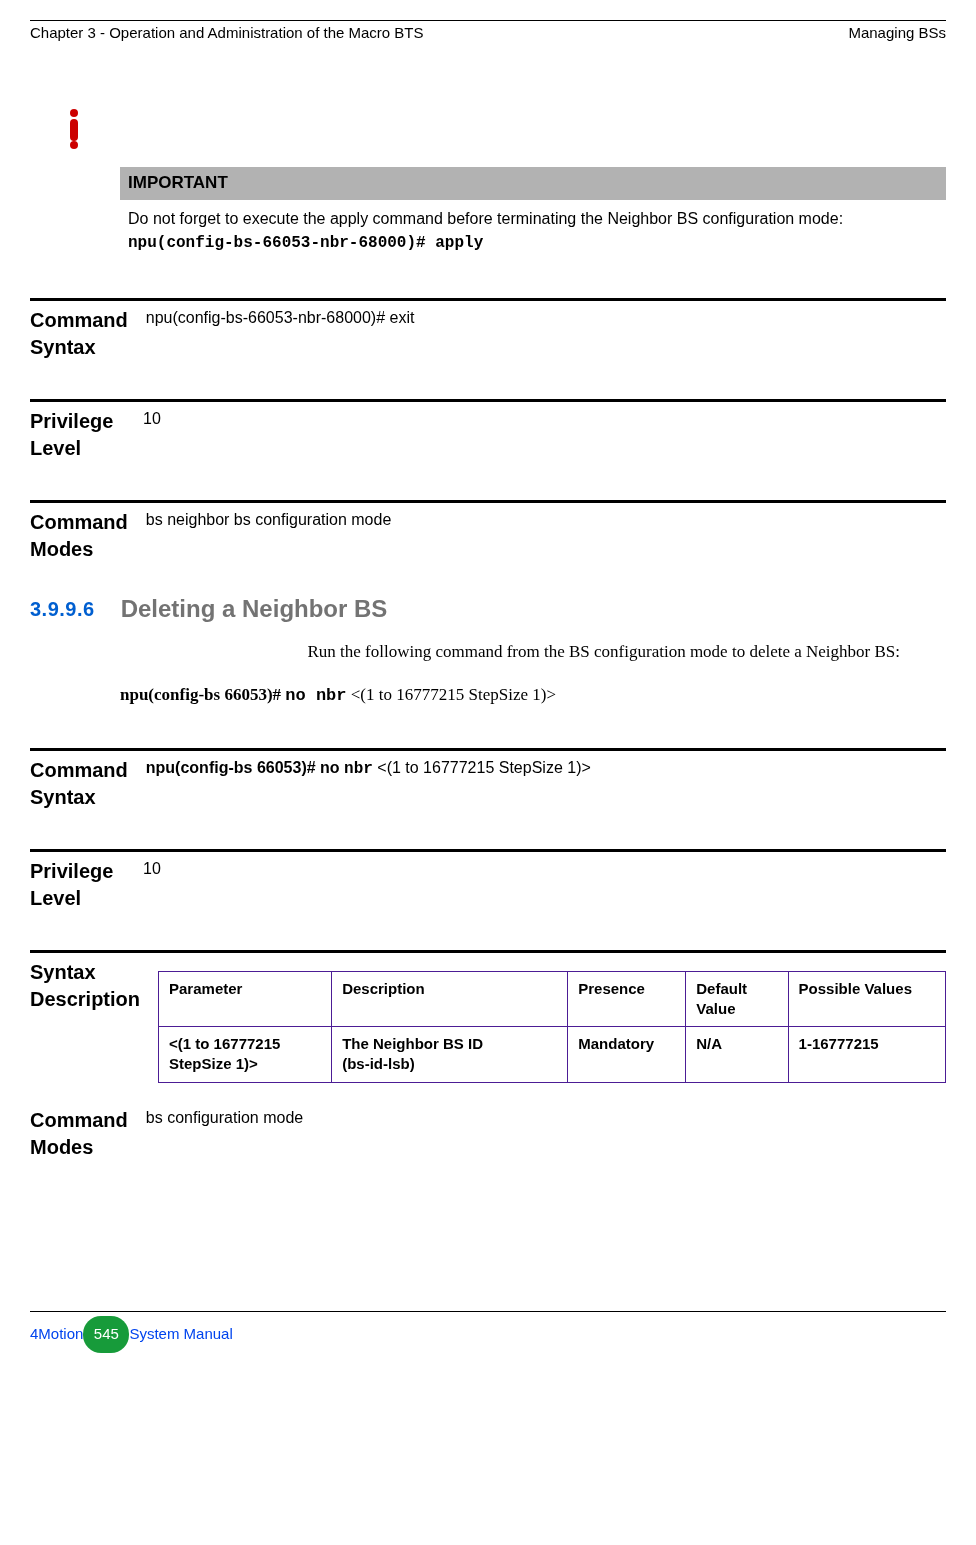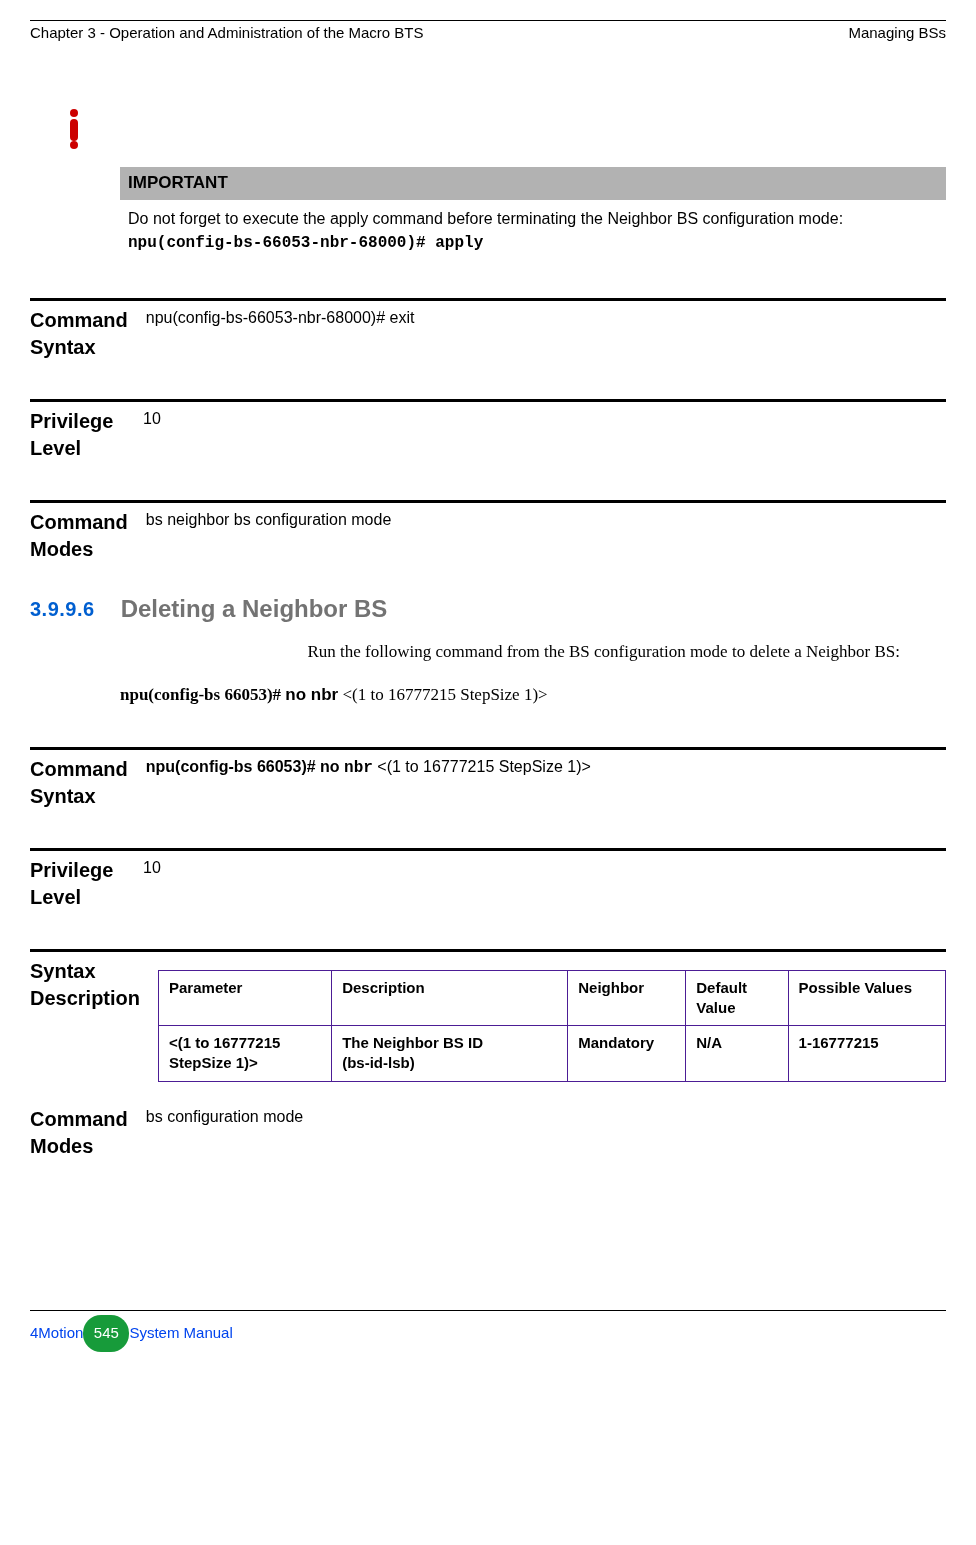--- a/index.html
+++ b/index.html
@@ -62,21 +62,21 @@
     display: flex;
     gap: 26px;
     align-items: center;
     margin-bottom: 14px;
     margin-left: -90px;
   }
   .section-num { color: #005fd0; font-weight: bold; font-size: 20px; letter-spacing: .5px; }
   .section-title { color: #737373; font-weight: bold; font-size: 24px; }
   .serif-body { font-family: Georgia, 'Times New Roman', serif; font-size: 17px; line-height: 1.55; max-width: 780px; text-align: right; }
   .serif-cmd  { font-family: Georgia, 'Times New Roman', serif; font-size: 17px; font-weight: bold; margin-top: 18px; margin-bottom: 40px;}
-  .serif-cmd .mono-bold { font-family: Liberation Sans, sans-serif; }
+  .serif-cmd .mono-bold { font-family: Liberation Mono, monospace; }
 
   table.syntax {
     border-collapse: collapse;
     width: 100%;
     margin-top: 12px;
     font-size: 15px;
   }
   table.syntax th, table.syntax td {
     border: 1px solid #4c1d95;
     padding: 7px 10px;
@@ -185,21 +185,21 @@
   <div class="spec-block" style="margin-bottom:24px;">
     <div class="spec-rule"></div>
     <div class="spec-row">
       <div class="spec-label">Syntax Description</div>
       <div class="spec-value">
         <table class="syntax">
           <tbody>
               <tr>
             <th style="width:22%">Parameter</th>
             <th style="width:30%">Description</th>
-            <th style="width:15%">Neighbor</th>
+            <th style="width:15%">Presence</th>
             <th style="width:13%">Default Value</th>
             <th style="width:20%">Possible Values</th>
           </tr>
           <tr>
             <td>&lt;(1 to 16777215 StepSize 1)&gt;</td>
             <td>
               <span>The Neighbor BS ID</span><br>
               <span>(bs-id-lsb)</span>
             </td>
             <td>Mandatory</td>

